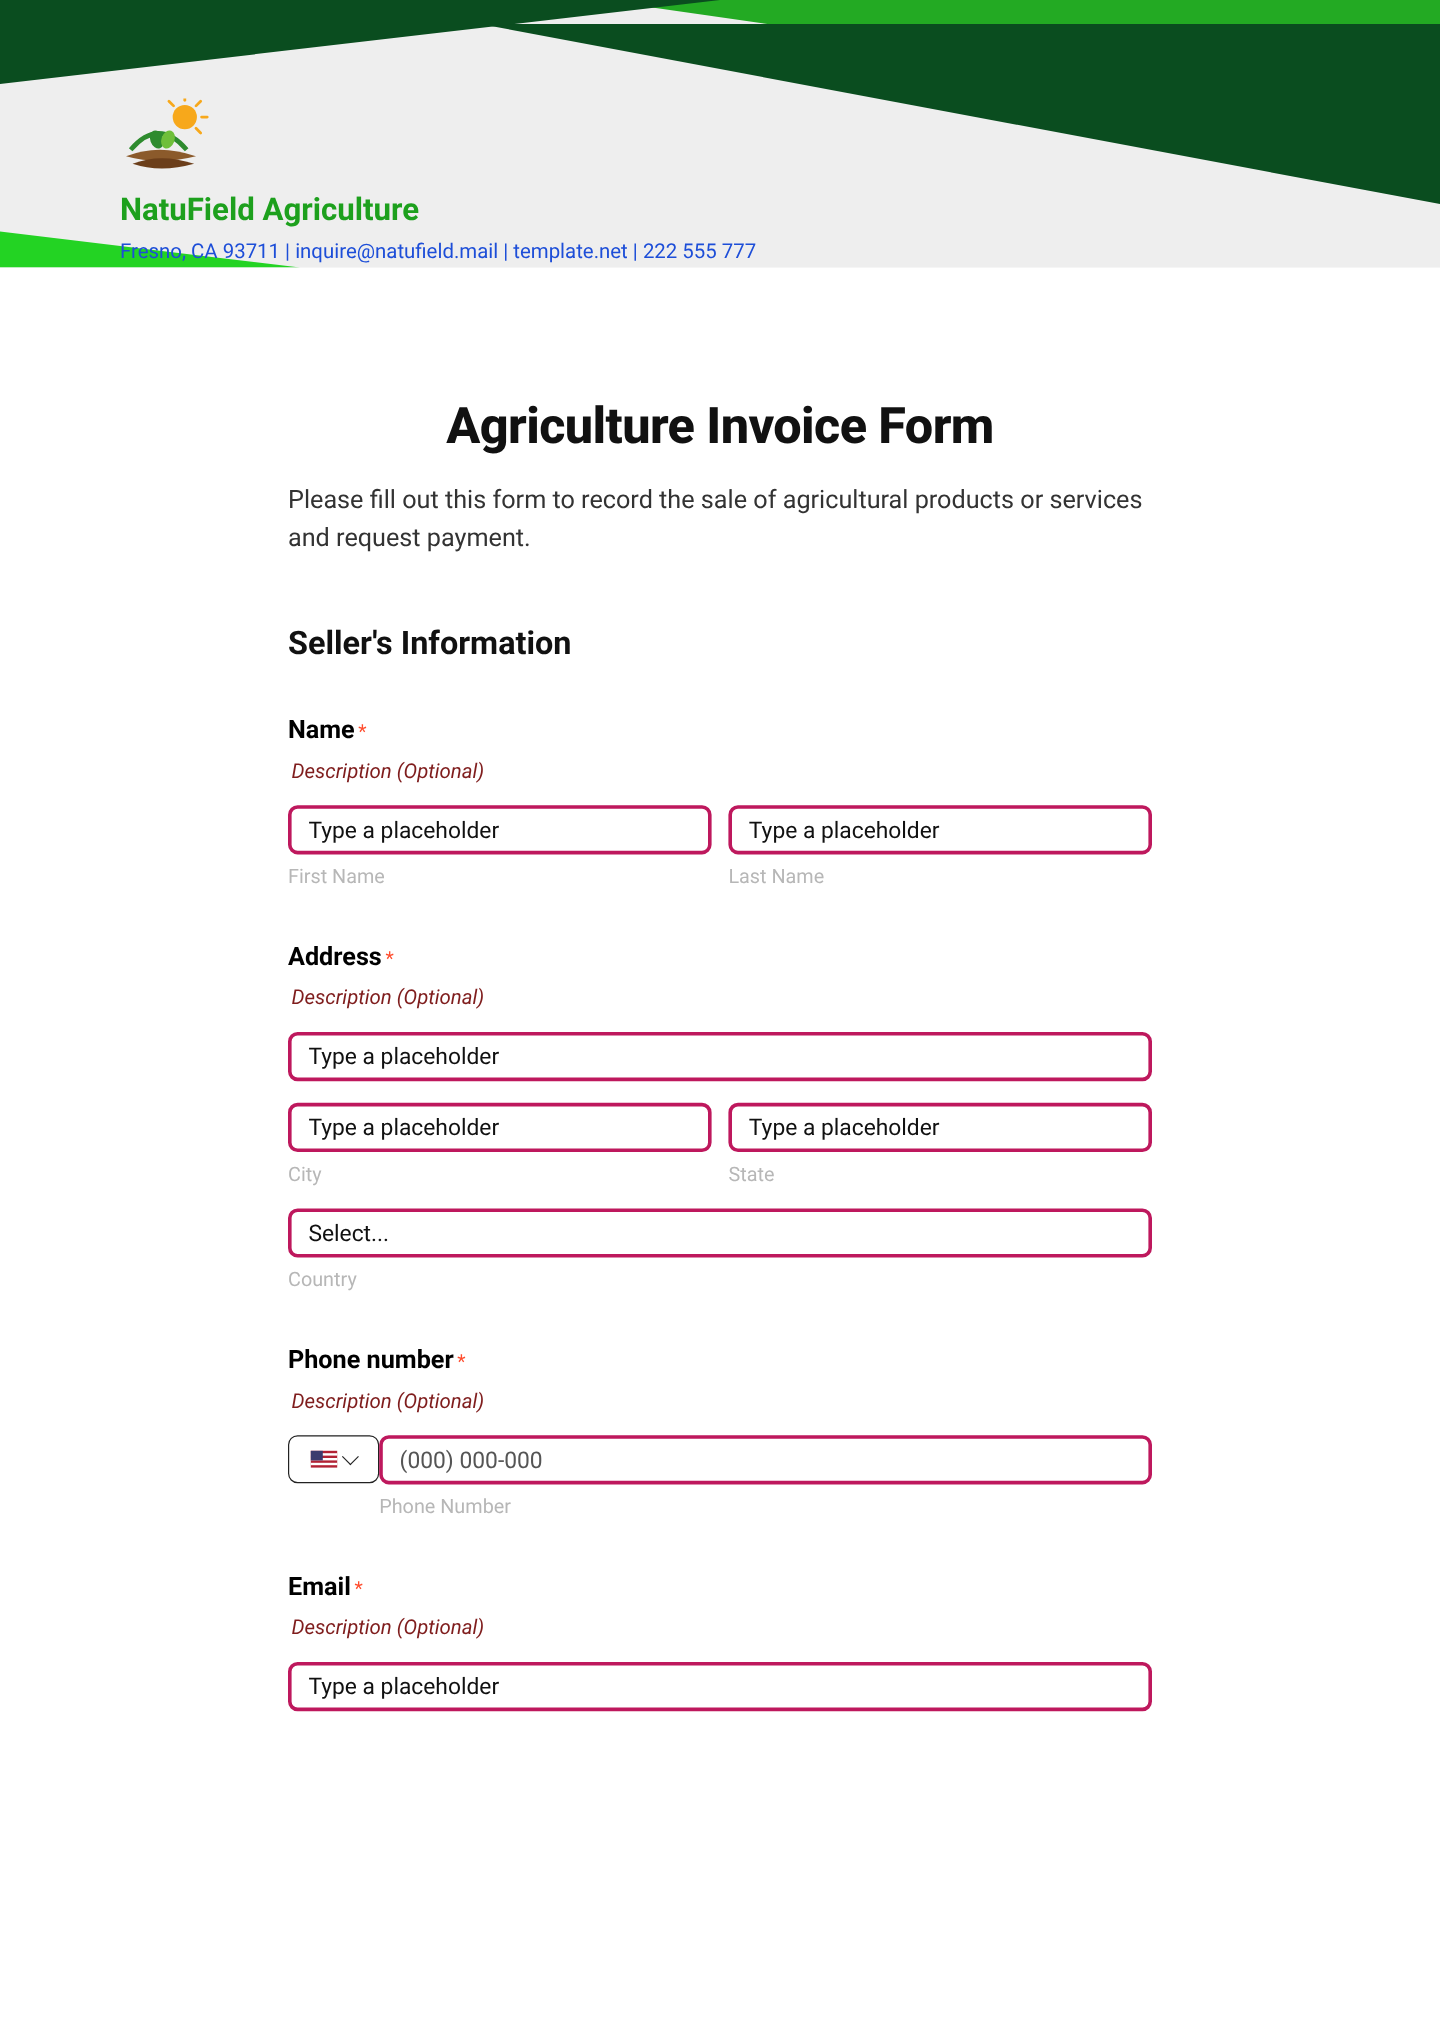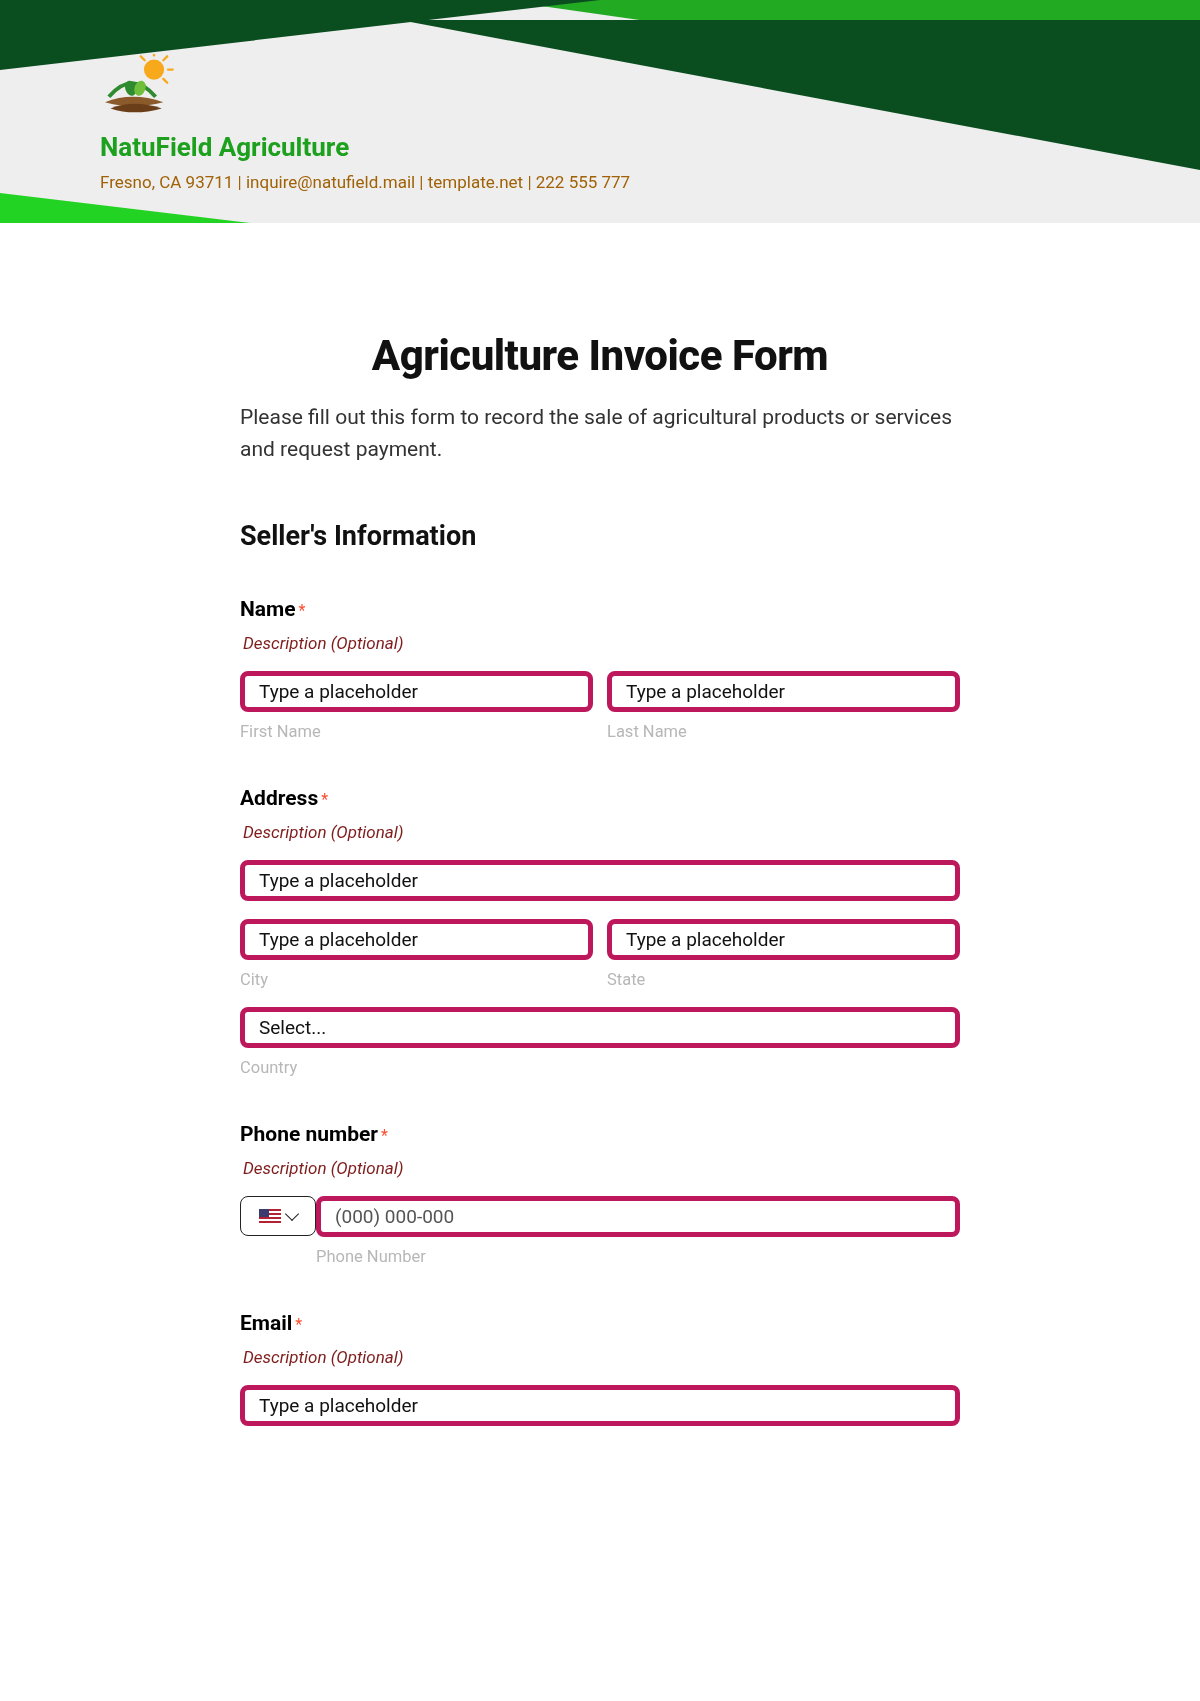--- a/index.html
+++ b/index.html
@@ -39,33 +39,33 @@
   .banner-shape-bottom-left {
     position: absolute;
     bottom: 0; left: 0;
     width: 0; height: 0;
     border-bottom: 30px solid #23d323;
     border-right: 250px solid transparent;
   }
   .banner-content {
     position: absolute;
     left: 100px;
-    top: 54px;
+    top: 82px;
   }
   .logo-svg { width: 80px; height: 70px; }
   .company-name {
     color: #1da01d;
     font-size: 26px;
     font-weight: 700;
     margin-top: 4px;
   }
   .company-info {
     margin-top: 10px;
     font-size: 17px;
-    color: #a16207;
+    color: #1d4ed8;
   }
   .form-wrap {
     max-width: 820px;
     margin: 0 auto;
     padding: 108px 50px 40px 50px;
   }
   .form-title {
     text-align: center;
     font-size: 42px;
     font-weight: 800;
@@ -97,21 +97,21 @@
     font-style: italic;
     color: #7f1d1d;
     margin-top: 12px;
     margin-left: 3px;
   }
   .row { display: flex; gap: 14px; margin-top: 18px; }
   .col { flex: 1; }
   .text-input, .select-input, .phone-input {
     width: 100%;
     height: 41px;
-    border: 5px solid #be185d;
+    border: 3px solid #be185d;
     border-radius: 8px;
     padding: 0 14px;
     font-size: 19px;
     color: #111;
     background: #fff;
     font-family: inherit;
   }
   .text-input::placeholder { color: #111; }
   .select-input { color: #b7b7b7; }
   .phone-input::placeholder { color: #555; }

